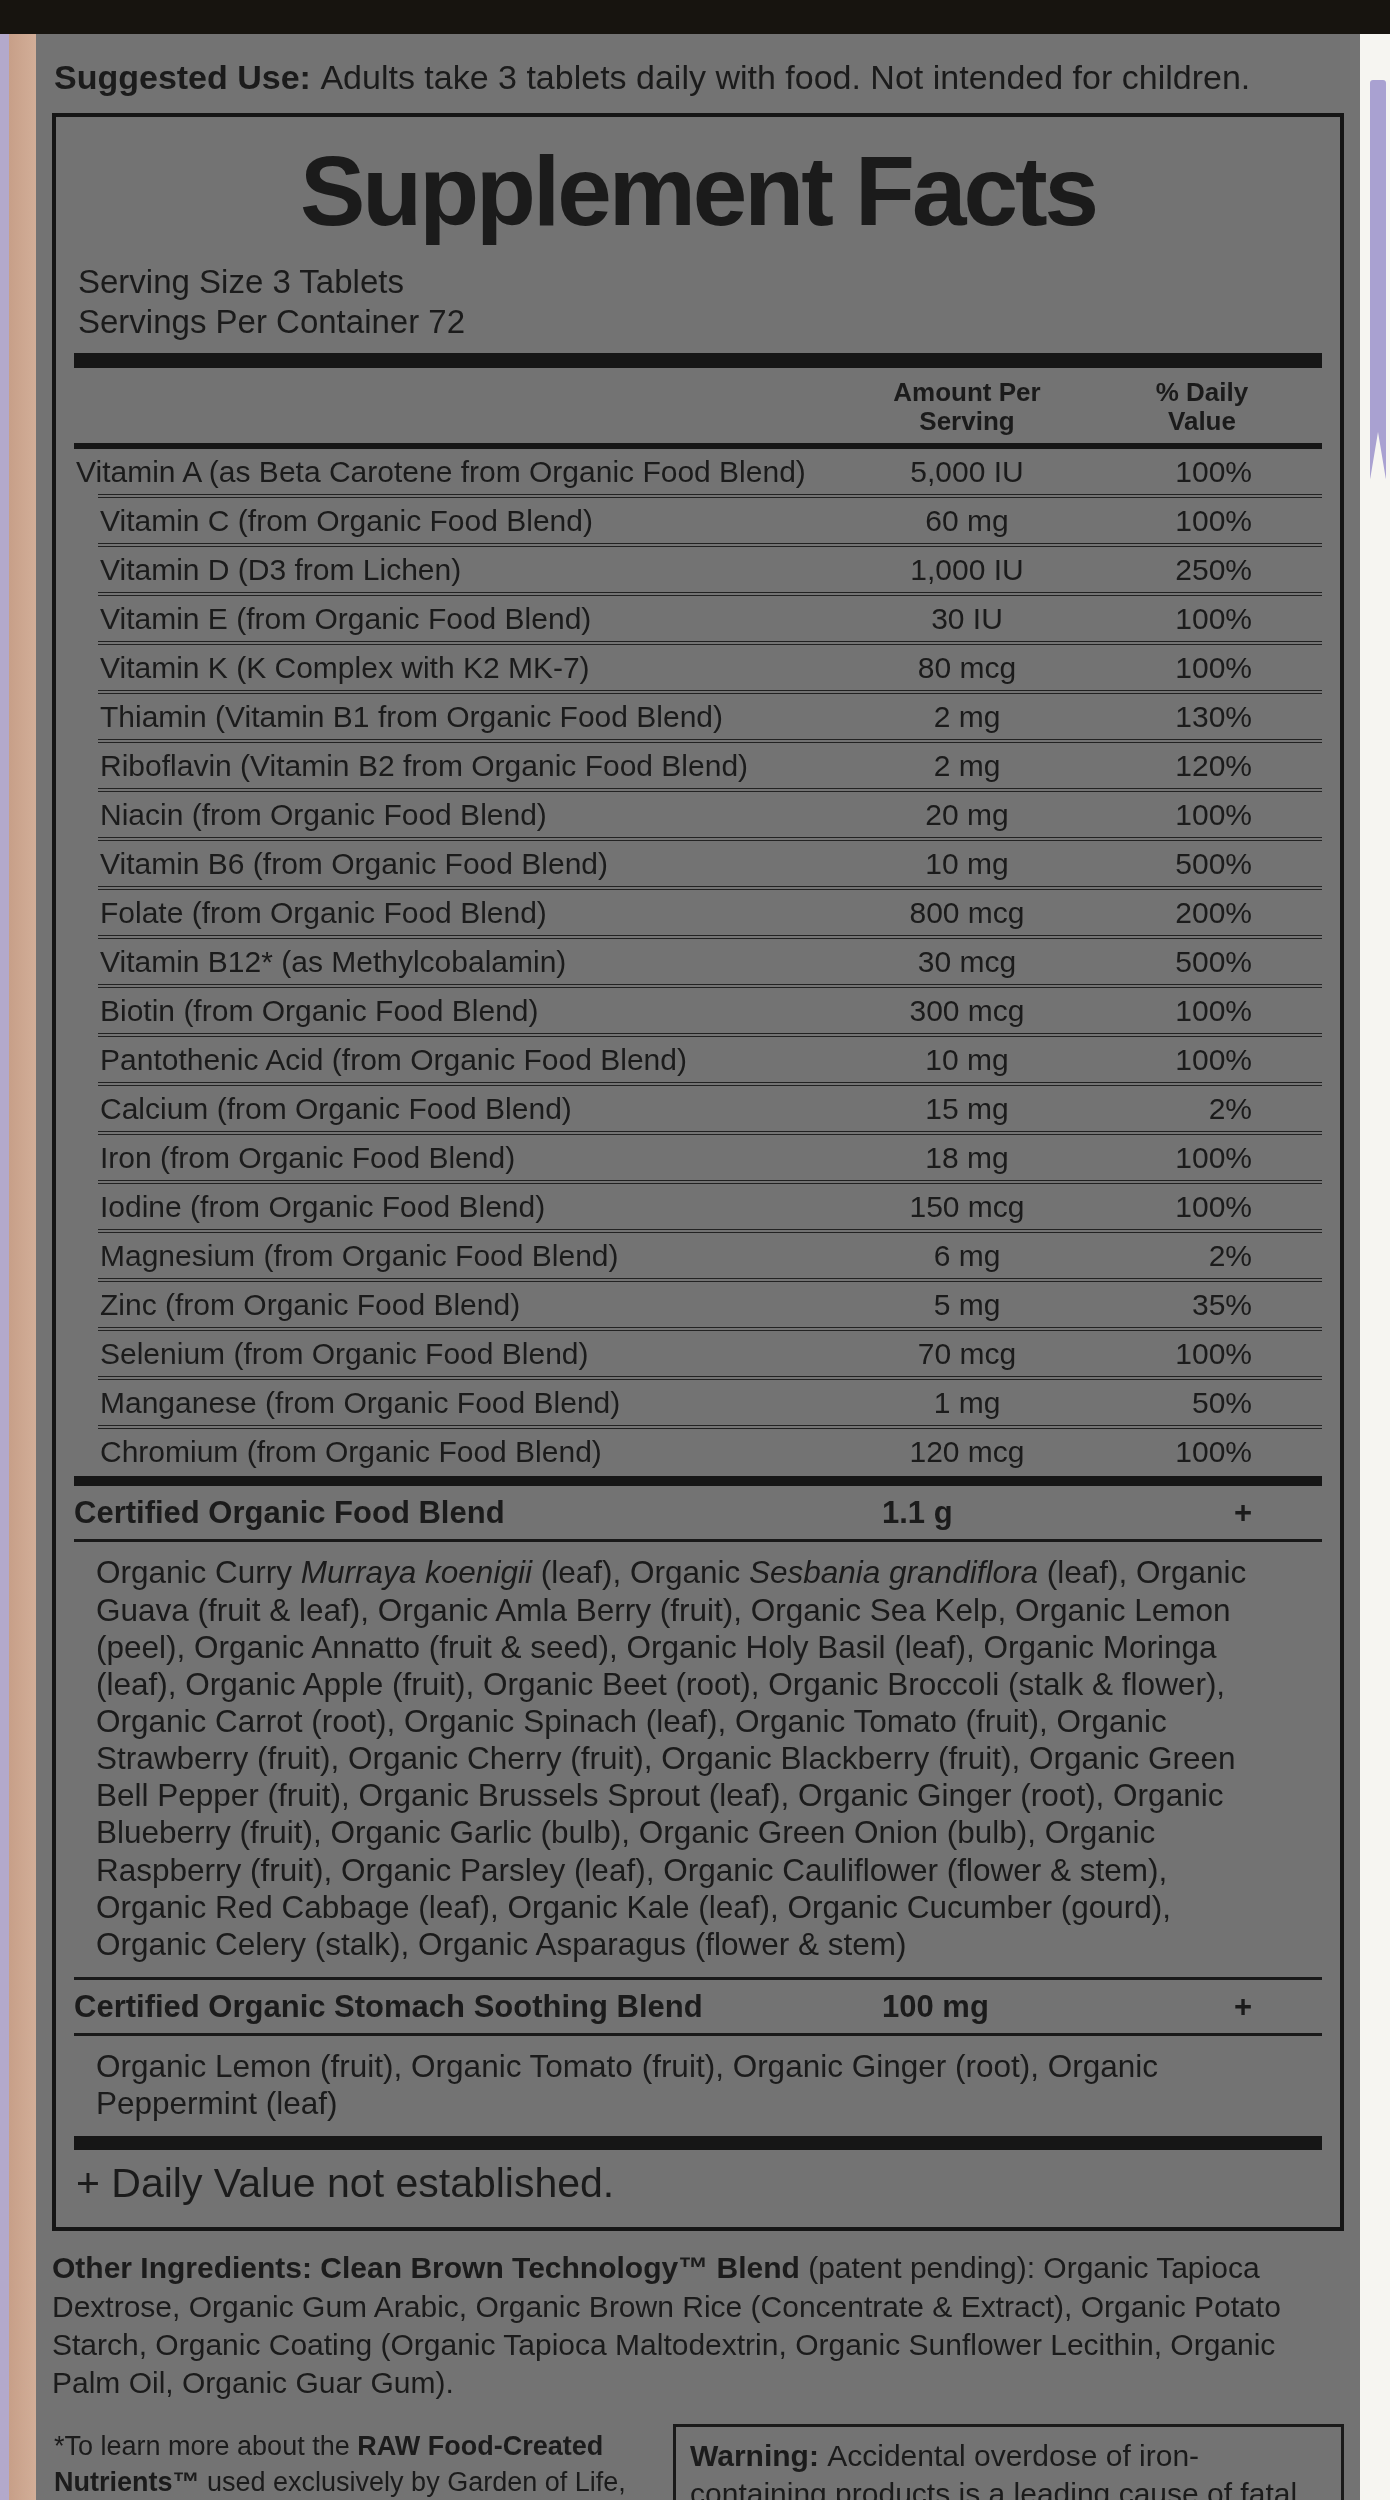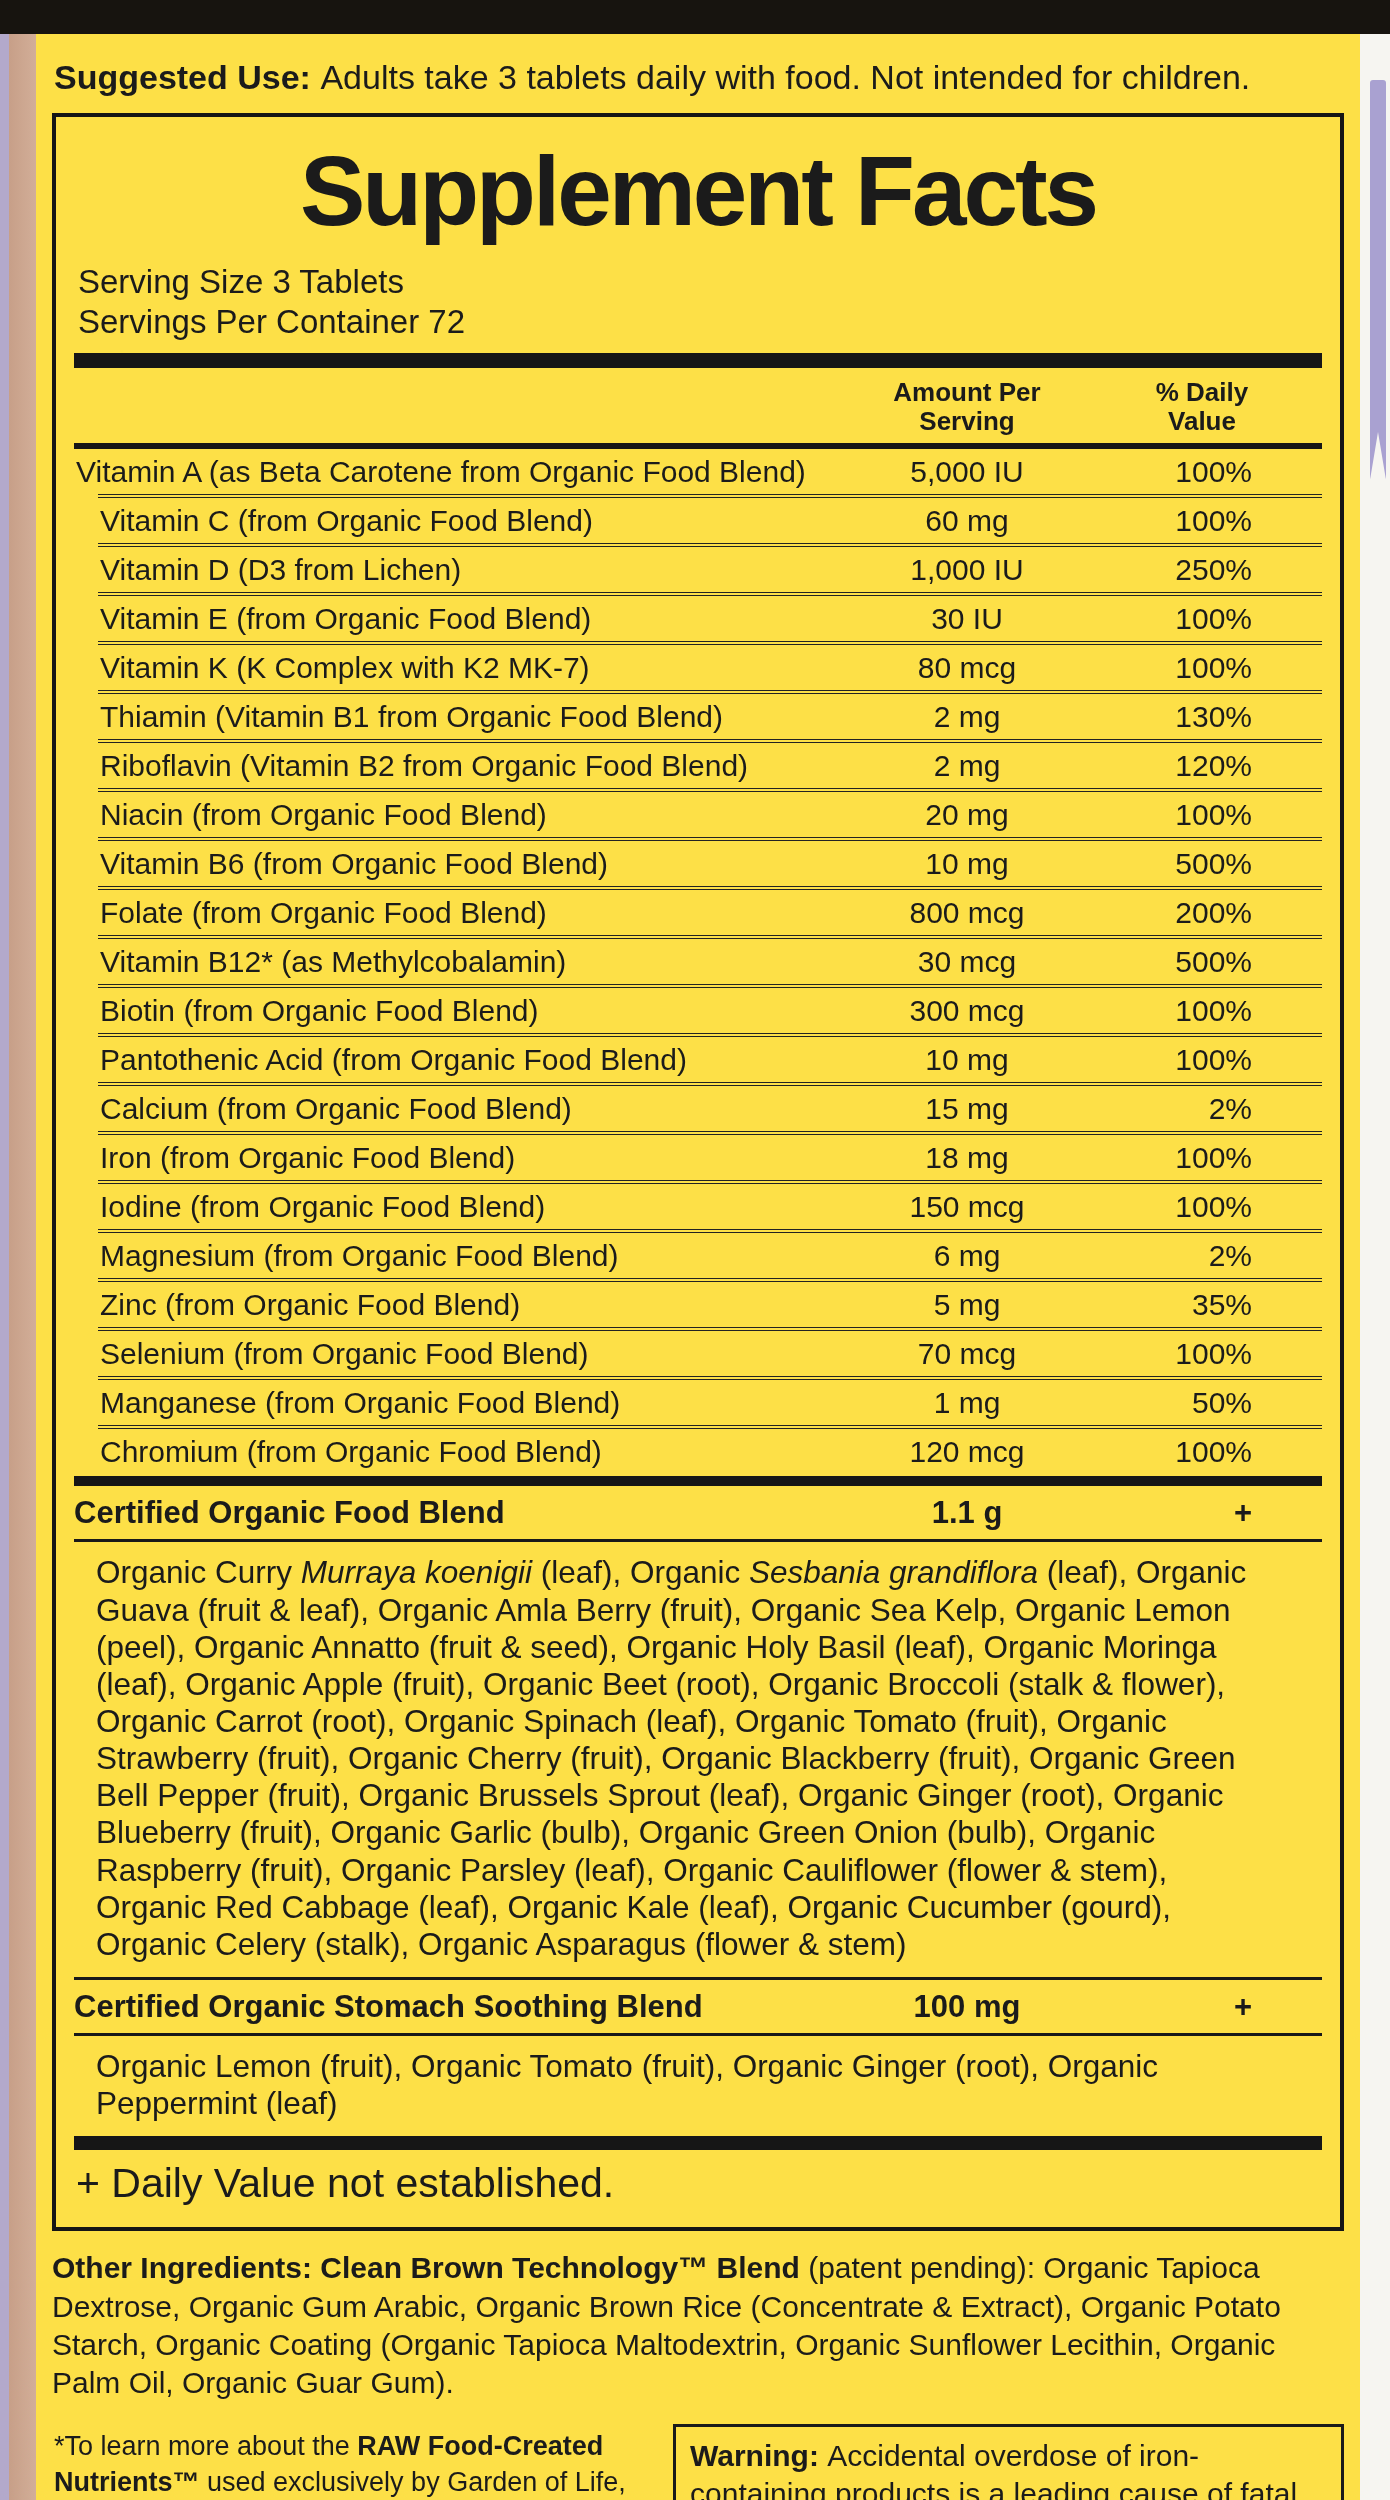--- a/index.html
+++ b/index.html
@@ -7,21 +7,21 @@
   .page { position:relative; width:1390px; height:2500px; background:#f3f2ee; overflow:hidden; }
 
   
   .top-band { position:absolute; left:0; top:0; width:100%; height:34px; background:#17140f; z-index:3; }
   .edge-left { position:absolute; left:0; top:28px; bottom:0; width:36px;
     background:linear-gradient(to right,#b3a9cb 0,#b3a9cb 9px,#c79f88 9px,#d2ae98 100%); z-index:2; }
   .edge-right { position:absolute; right:0; top:28px; bottom:0; width:30px; background:#f6f5f1; z-index:2; }
   .lavender-tab { position:absolute; right:4px; top:80px; width:16px; height:400px; background:#a9a1d1;
     border-radius:3px; clip-path:polygon(0 0,100% 0,100% 100%,50% 88%,0 100%); z-index:4; }
 
-  .label { position:absolute; left:36px; right:30px; top:34px; bottom:0; background:#fde047; padding:14px 10px 0 10px; }
+  .label { position:absolute; left:36px; right:30px; top:34px; bottom:0; background:#737373; padding:14px 10px 0 10px; }
 
   .suggested { font-size:34px; margin:10px 6px 16px 8px; }
 
   .panel { border:4px solid #151515; margin:0 6px; padding:0 18px 8px 18px; }
   .p-title { font-size:98px; font-weight:700; letter-spacing:-3px; text-align:center; padding:18px 0 14px 0; }
   .serving { font-size:33px; line-height:1.2; padding:0 4px 12px 4px; }
   .bar-thick { height:15px; background:#161616; }
   .bar-mid   { height:10px; background:#161616; margin-top:2px; }
   .bar-thick2{ height:14px; background:#161616; }
   .hline     { height:6px;  background:#161616; }
@@ -32,21 +32,21 @@
   .hdr .hd { text-align:center; padding-right:60px; white-space:pre-line; }
 
   .nrow { font-size:30px; padding:6px 0 5px 0; align-items:baseline; }
   .nrow + .nrow { border-top:4px double #222;margin-left:24px; }
   .nrow .n { padding-left:2px; }
   .nrow .a { text-align:center; padding-right:90px; }
   .nrow .d { text-align:right; padding-right:70px; }
 
   .blend + .blend { border-top:3px solid #191919; }
   .blend-head { font-weight:700; font-size:31px; padding:9px 0 8px 0; border-bottom:3px solid #191919; align-items:baseline; }
-  .blend-head .a { text-align:center; padding-right:90px; }
+  .blend-head .a { text-align:left; padding-right:90px; }
   .blend-head .d { text-align:right; padding-right:70px; }
   .blend-body { font-size:31.5px; line-height:1.18; padding:12px 60px 14px 22px; }
 
   .dvnote { font-size:41px; padding:10px 2px 12px 2px; }
 
   .other-ing { font-size:30px; line-height:1.27; margin:18px 6px 22px 6px; }
 
   .cols { display:flex; gap:26px; margin:0 6px; }
   .col-l { width:47%; }
   .col-r { width:53%; }

